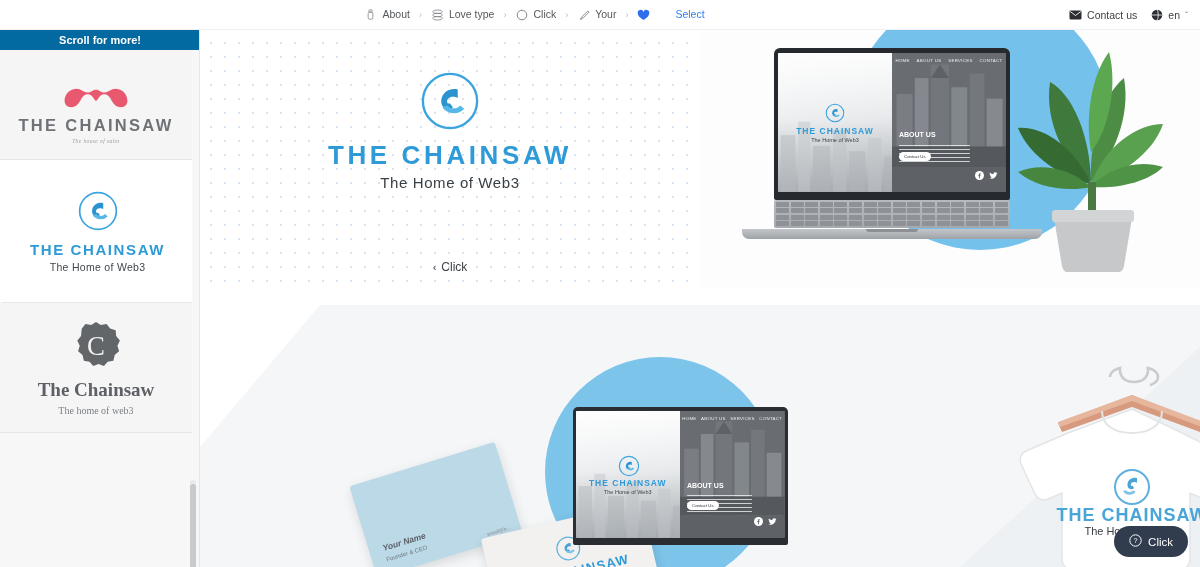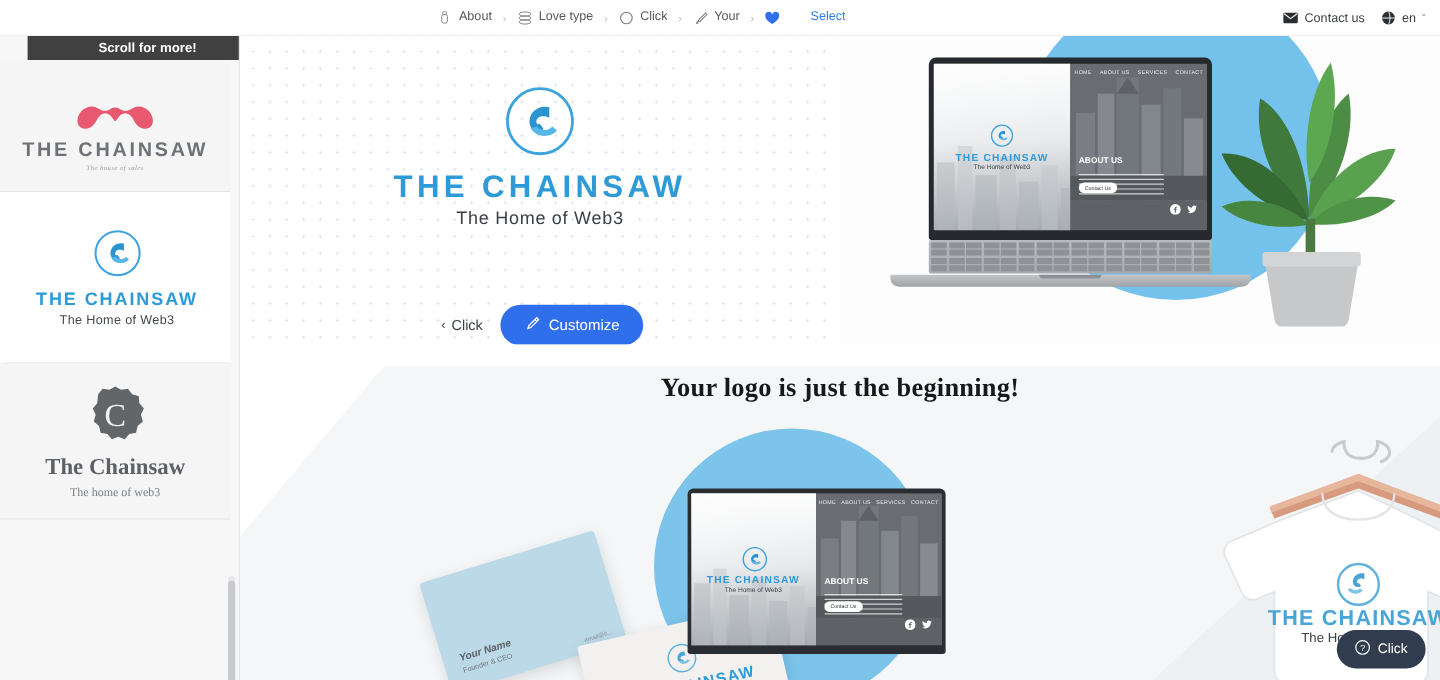--- a/index.html
+++ b/index.html
@@ -32,24 +32,23 @@
   .hdr-item { display: flex; align-items: center; gap: 5px; font-size: 10.5px; color: #3c3f43; }
   .hdr-ico { display: inline-flex; color: #2b2f33; }
 
   
   .sidebar {
     position: absolute; left: 0; top: 30px; width: 200px; height: 537px;
     background: #f7f7f8; border-right: 1px solid #e6e6e8; overflow: hidden; z-index: 30;
   }
   .scroll-banner {
     position: absolute; top: 0; left: 0; width: 200px; height: 20px;
-    background: #404040; color: #fff; font-size: 11px; font-weight: bold;
+    background: #0369a1; color: #fff; font-size: 11px; font-weight: bold;
     display: flex; align-items: center; justify-content: center; z-index: 5;
     text-shadow: 0 1px 1px rgba(0,0,0,.08);
-    margin-left: 23px;
   }
   .thumb {
     position: relative; width: 192px; margin-left: 0;
     background: #f5f5f6; border-bottom: 1px solid #e6e6e8;
     display: flex; flex-direction: column; align-items: center; justify-content: center;
   }
   .thumb.sel { background: #ffffff; border-left: 3px solid #ffffff; }
   .thumb-1 { height: 110px; padding-top: 18px; }
   .thumb-2 { height: 143px; }
   .thumb-3 { height: 130px; }
@@ -310,29 +309,20 @@
       <div class="logo-name">THE CHAINSAW</div>
       <div class="logo-tag">The Home of Web3</div>
     </div>
   </div>
 
   <div class="actions">
     <button class="btn-back">
       <span style="font-size:11px;">‹</span>
       <span>Click</span>
     </button>
-    <button class="btn-customize">
-      <span>
-        <svg viewBox="0 0 16 16" width="13" height="13">
-            <path d="M12.6 2.2 4.6 10.2l-1 3 3-1 8-8z" fill="none" stroke="#fff" stroke-width="1.3"></path>
-            <path d="M10.8 4 13 6.2" stroke="#fff" stroke-width="1.3" fill="none"></path>
-          </svg>
-      </span>
-      <span>Customize</span>
-    </button>
   </div>
 
   <div class="hero">
     <div class="hero-blob"></div>
 
     <div class="laptop">
       <div class="lap-screen">
         <div class="lap-view">
           <div class="lv-left">
             <div class="sky"></div>
@@ -497,21 +487,20 @@
   </div>
 
   <div class="bottom">
     <svg class="bot-bg" viewBox="0 0 1000 280" preserveAspectRatio="none">
       <rect width="1000" height="280" fill="#ffffff"></rect>
       <polygon points="0,18 1000,18 1000,280 0,280" fill="#f4f6f8"></polygon>
       <polygon points="0,18 120,18 0,160" fill="#ffffff"></polygon>
       <polygon points="1000,60 1000,280 760,280" fill="#eef1f4"></polygon>
     </svg>
 
-    <div class="bot-title">Your logo is just the beginning!</div>
 
     <div class="bot-blob"></div>
 
     <div class="card card-blue">
       <div class="cn">Your Name</div>
       <div class="cr">Founder &amp; CEO</div>
       <div class="ce">email@b...</div>
     </div>
     <div class="card card-white">
       <span class="ic">

